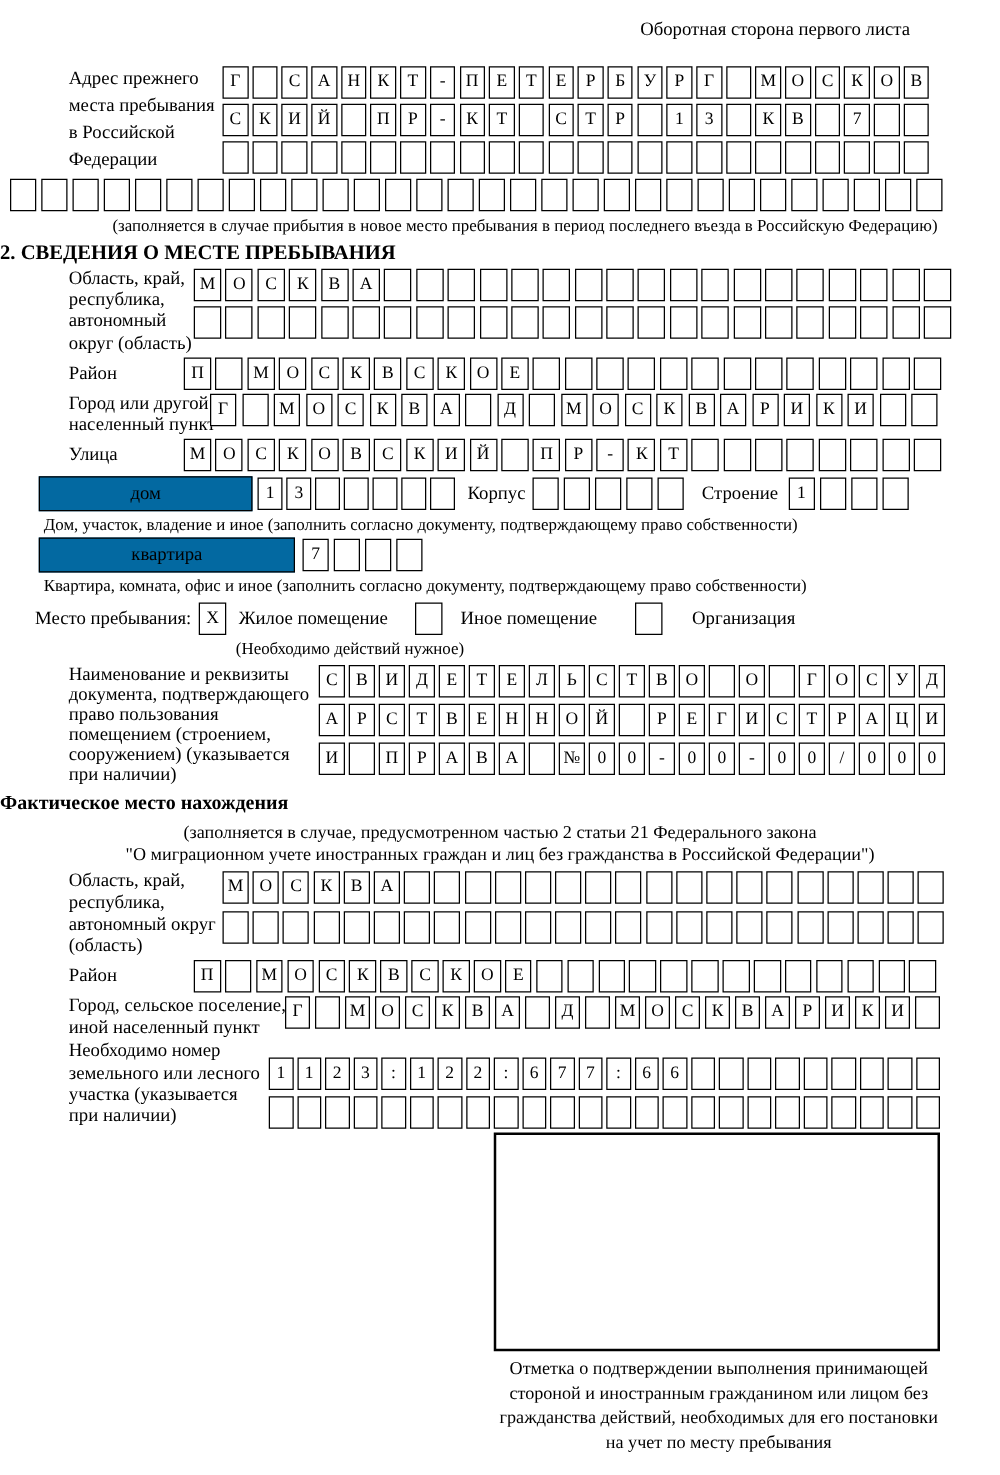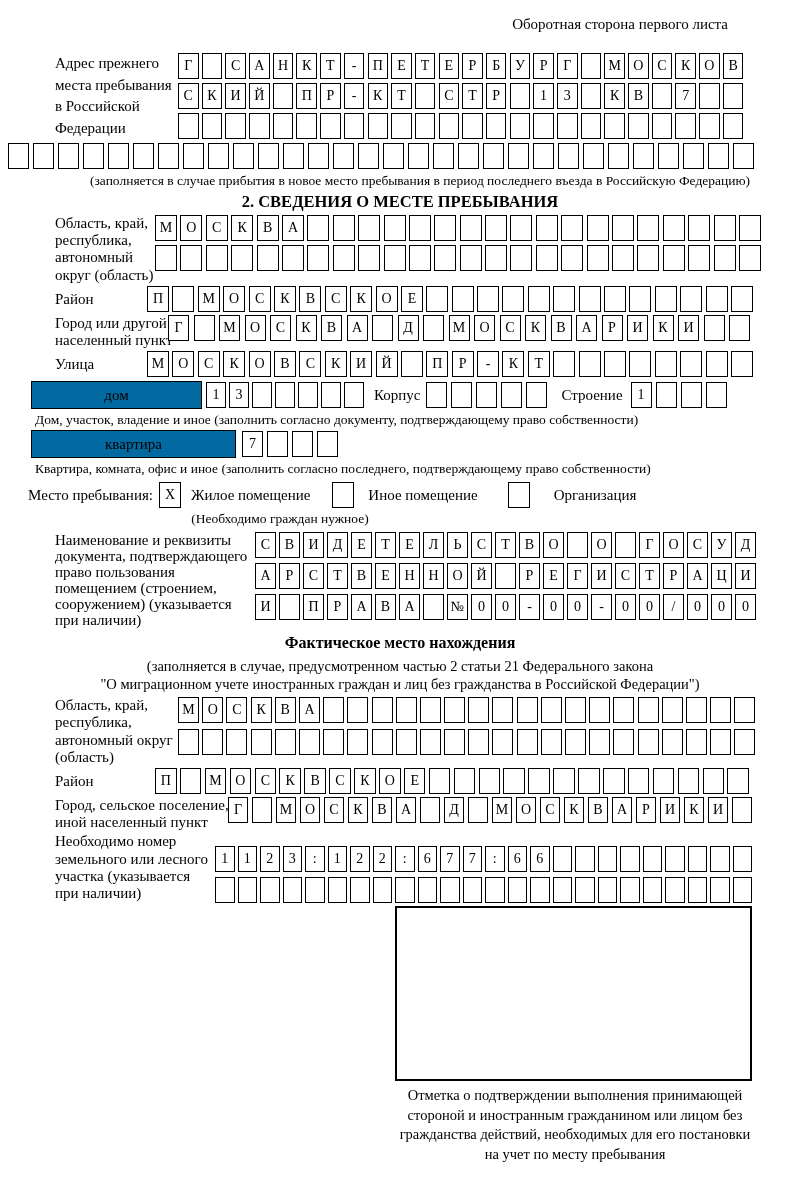--- a/index.html
+++ b/index.html
@@ -23,21 +23,21 @@
   .cell{
     width:var(--cw,20.5px);height:26px;
     border:1.7px solid #000;
     box-sizing:border-box;
     display:flex;align-items:center;justify-content:center;
     font-size:14px;line-height:1;
     background:#fff;
   }
   .caption{font-size:13.5px;line-height:16px;}
   .center{text-align:center;padding-left:40px;}
-  .section-title{font-size:16.5px;line-height:21px;font-weight:bold;text-align:center;margin:2px 0 0 0;}
+  .section-title{font-size:16.5px;line-height:21px;font-weight:bold;margin:2px 0 0 0;}
   .fieldbox{
     border:1.7px solid #000;height:28px;box-sizing:border-box;
     display:flex;align-items:center;justify-content:center;
     font-size:15px;background:#0369a1;flex:0 0 auto;
   }
   .inline-lbl{font-size:15px;line-height:28px;white-space:nowrap;}
   .stamp-box{width:357px;height:175px;border:2px solid #000;box-sizing:border-box;margin-left:395px;background:#fff;}
   .stamp-caption{margin-left:388px;width:374px;text-align:center;font-size:14.5px;line-height:19.5px;}
   .fact-note{font-size:14.5px;line-height:17.5px;text-align:center;}
 </style>
@@ -358,32 +358,32 @@
 
   <div class="row" style="margin-top:2px;margin-left:31px;align-items:center;">
     <div class="fieldbox" style="width:205px;">квартира</div>
     <div class="cells" style="--cw:21px;--cg:4px;margin-left:6px;">
         <div class="cell">7</div>
         <div class="cell"></div>
         <div class="cell"></div>
         <div class="cell"></div>
       </div>
   </div>
-  <div class="caption" style="margin:3px 0 0 35px;">Квартира, комната, офис и иное (заполнить согласно последнего, подтверждающему право собственности)</div>
+  <div class="caption" style="margin:3px 0 0 35px;">Квартира, комната, офис и иное (заполнить согласно документу, подтверждающему право собственности)</div>
 
   <div class="row" style="margin-top:4px;margin-left:28px;align-items:center;">
     <div class="inline-lbl">Место пребывания:</div>
     <div class="cell" style="--cw:22px;margin-left:6px;">X</div>
     <div class="inline-lbl" style="margin-left:10px;">Жилое помещение</div>
     <div class="cell" style="--cw:22px;margin-left:22px;"></div>
     <div class="inline-lbl" style="margin-left:14px;">Иное помещение</div>
     <div class="cell" style="--cw:22px;margin-left:30px;"></div>
     <div class="inline-lbl" style="margin-left:24px;">Организация</div>
   </div>
-  <div class="caption" style="margin-top:2px;width:560px;text-align:center;">(Необходимо граждан нужное)</div>
+  <div class="caption" style="margin-top:2px;width:560px;text-align:center;">(Необходимо действий нужное)</div>
 
   <div class="row" style="margin-top:5px;">
     <div class="lbl" style="width:255px;line-height:16px;">
       <div>Наименование и реквизиты</div>
       <div>документа, подтверждающего</div>
       <div>право пользования</div>
       <div>помещением (строением,</div>
       <div>сооружением) (указывается</div>
       <div>при наличии)</div>
     </div>

